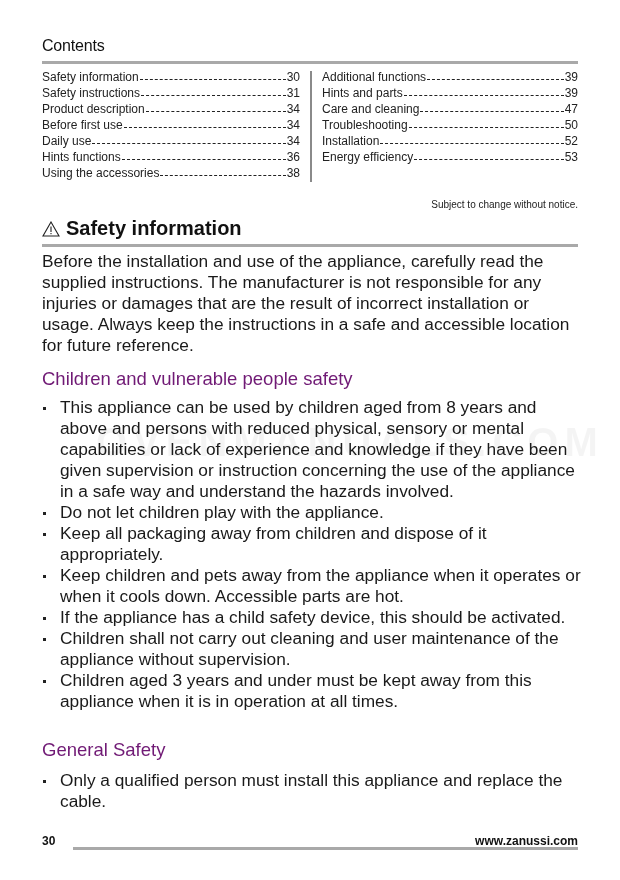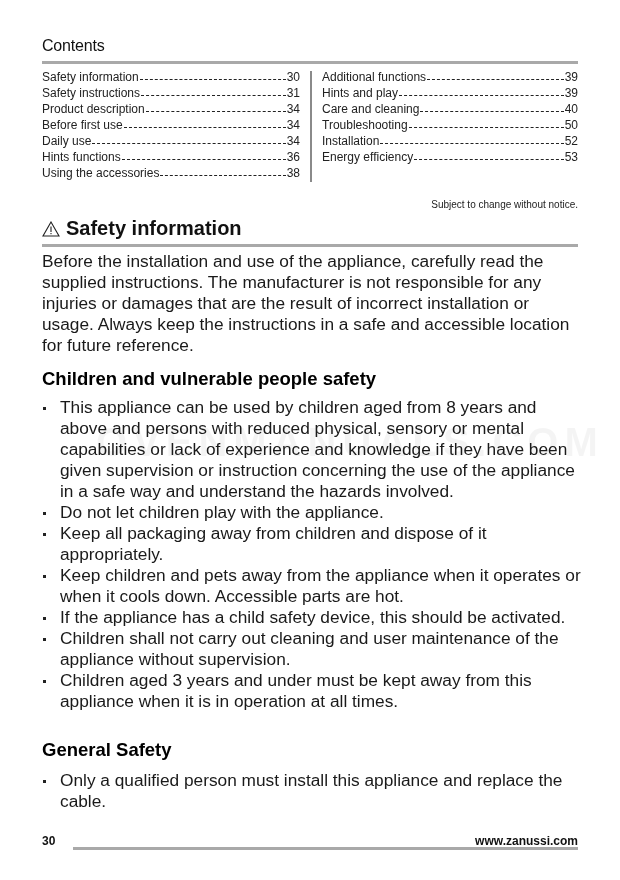--- a/index.html
+++ b/index.html
@@ -52,21 +52,21 @@
     .warn-icon { width: 18px; height: 16px; margin-right: 6px; margin-top: 1px; }
     .rule-section { top: 244px; }
 
     .body-para {
       position: absolute; left: 42px; top: 251px; width: 540px;
       font-size: 17.3px; line-height: 21px; color: #1a1a1a;
     }
 
     .sub-heading {
       position: absolute; left: 42px;
-      font-size: 18.5px; font-weight: bold; color: #000000;
+      font-size: 18.5px; font-weight: normal; color: #701a75;
     }
     .sub-children { top: 368px; }
     .sub-general { top: 739px; }
 
     .bullet-list { position: absolute; left: 42px; width: 540px; list-style: none; }
     .list-children { top: 397px; }
     .list-general { top: 770px; }
     .bullet-item {
       position: relative; padding-left: 18px;
       font-size: 17.3px; line-height: 21px; color: #1a1a1a;
@@ -145,28 +145,28 @@
 
   <div class="toc-divider"></div>
 
   <div class="toc-col toc-right">
     <div class="toc-row">
         <span class="toc-label">Additional functions</span>
         <span class="toc-leader"></span>
         <span class="toc-page">39</span>
       </div>
     <div class="toc-row">
-        <span class="toc-label">Hints and play</span>
+        <span class="toc-label">Hints and parts</span>
         <span class="toc-leader"></span>
         <span class="toc-page">39</span>
       </div>
     <div class="toc-row">
         <span class="toc-label">Care and cleaning</span>
         <span class="toc-leader"></span>
-        <span class="toc-page">40</span>
+        <span class="toc-page">47</span>
       </div>
     <div class="toc-row">
         <span class="toc-label">Troubleshooting</span>
         <span class="toc-leader"></span>
         <span class="toc-page">50</span>
       </div>
     <div class="toc-row">
         <span class="toc-label">Installation</span>
         <span class="toc-leader"></span>
         <span class="toc-page">52</span>

